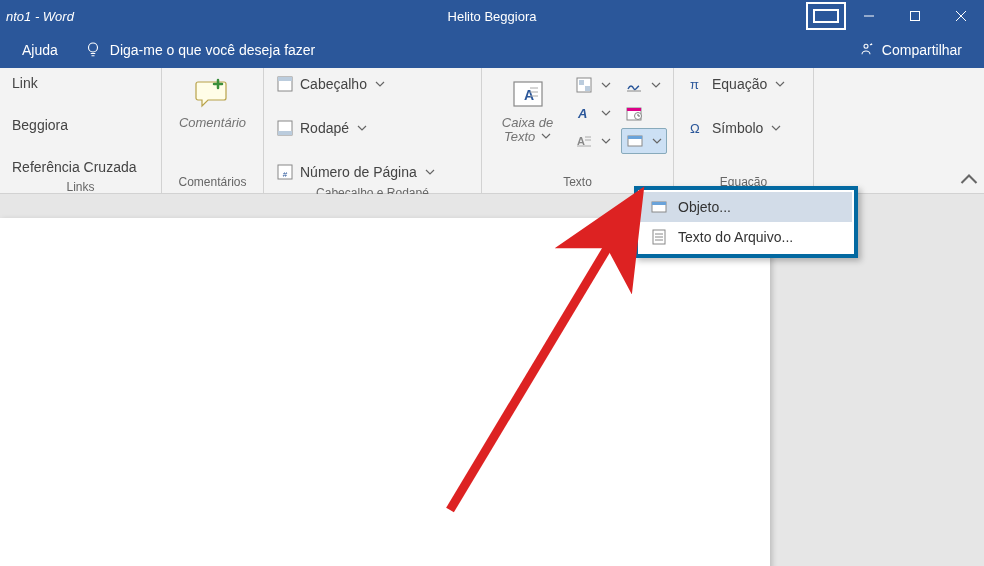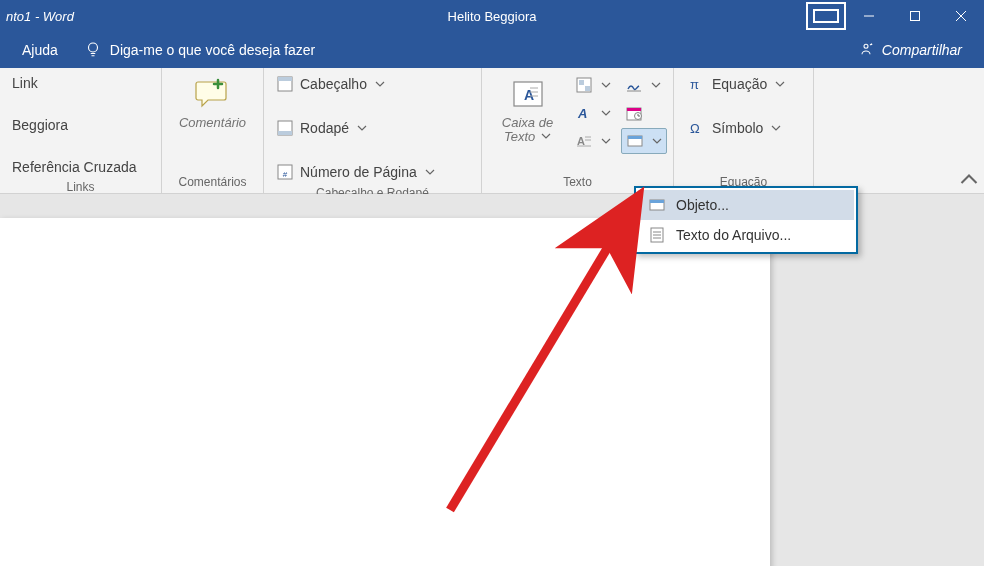--- a/index.html
+++ b/index.html
@@ -12,21 +12,21 @@
   .title-right { margin-left: auto; display: flex; align-items: center; }
   .win-btn { width: 46px; height: 32px; display: flex; align-items: center; justify-content: center; color: #fff; cursor: pointer; }
   .win-btn svg { width: 12px; height: 12px; }
   .win-tabmode { width: 40px; height: 32px; display:flex; align-items:center; justify-content:center;}
 
   
   .ribbon-tabs { background: #2b579a; height: 36px; display: flex; align-items: center; color: #fff; font-size: 14px; padding: 0 8px; }
   .tab-item { padding: 0 14px; height: 100%; display: flex; align-items: center; cursor: pointer; }
   .tellme { display: flex; align-items: center; gap: 8px; padding: 0 12px; cursor: text; }
   .tellme svg { width: 18px; height: 18px; }
-  .share-btn { margin-left: auto; display: flex; align-items: center; gap: 8px; padding: 0 14px; cursor: pointer; font-style: italic; }
+  .share-btn { margin-left: auto; display: flex; align-items: center; gap: 8px; padding: 0 14px; cursor: pointer; }
   .share-btn svg { width: 16px; height: 16px; }
 
   
   .ribbon-body { background: #f3f3f3; border-bottom: 1px solid #d2d2d2; height: 126px; display: flex; position: relative; }
   .group { border-right: 1px solid #d2d2d2; display: flex; flex-direction: column; padding: 4px 6px 0 6px; }
   .group-content { flex: 1; display: flex; align-items: flex-start; gap: 4px; }
   .group-label { text-align: center; font-size: 12px; color: #666; padding: 2px 0 4px 0; }
 
   .vstack { display: flex; flex-direction: column; gap: 20px; }
   .rb-btn { display: flex; align-items: center; gap: 6px; font-size: 14px; color: #444; padding: 3px 6px; cursor: pointer; border-radius: 2px; white-space: nowrap; }
@@ -44,21 +44,21 @@
 
   .sym-group .rb-btn { padding: 3px 8px; }
 
   .collapse-btn { position: absolute; right: 6px; bottom: 4px; width: 18px; height: 18px; display:flex; align-items:center; justify-content:center; cursor:pointer; color:#666; }
 
   
   .doc-area { background: #e6e6e6; position: relative; height: calc(566px - 32px - 36px - 126px); }
   .page { position: absolute; left: 0; top: 24px; width: 770px; height: 400px; background: #fff; box-shadow: 2px 2px 6px rgba(0,0,0,0.2); }
 
   
-  .dropdown { position: absolute; left: 634px; top: 186px; background: #fff; border: 2px solid #0369a1; box-shadow: 3px 3px 6px rgba(0,0,0,0.25); z-index: 50; width: 224px; padding: 2px; }
+  .dropdown { position: absolute; left: 634px; top: 186px; background: #fff; border: 4px solid #0369a1; box-shadow: 3px 3px 6px rgba(0,0,0,0.25); z-index: 50; width: 224px; padding: 2px; }
   .dd-item { display: flex; align-items: center; gap: 10px; padding: 6px 10px; font-size: 14px; color: #333; cursor: pointer; }
   .dd-item.hover { background: #d2dce8; }
   .dd-item .ico { width: 18px; height: 18px; }
 
   
   .arrow-svg { position: absolute; left: 420px; top: 180px; z-index: 60; pointer-events: none; }
 </style>
 </head>
 <body>
 

